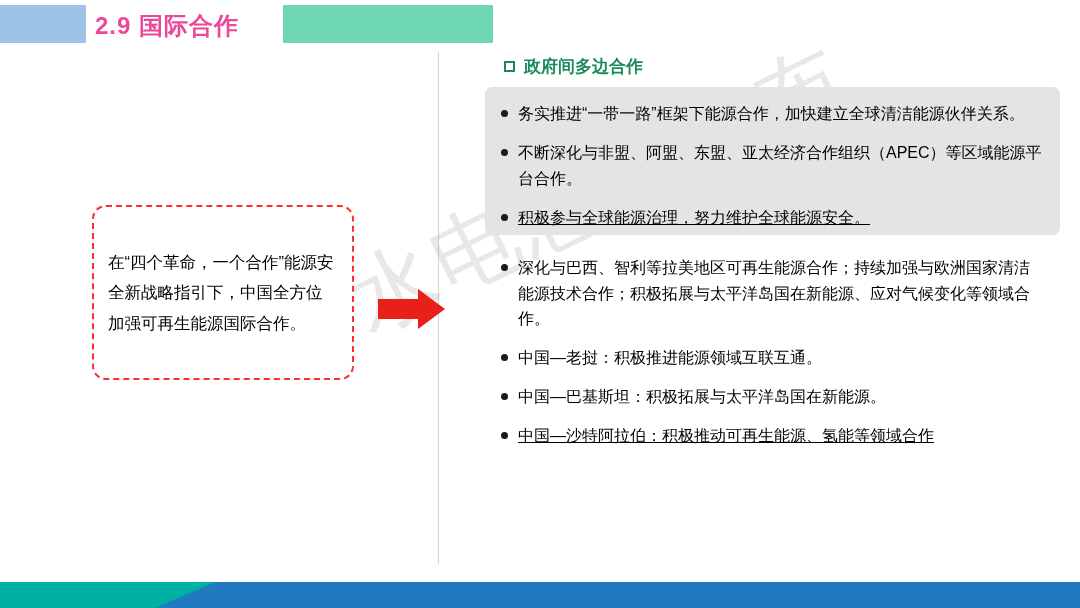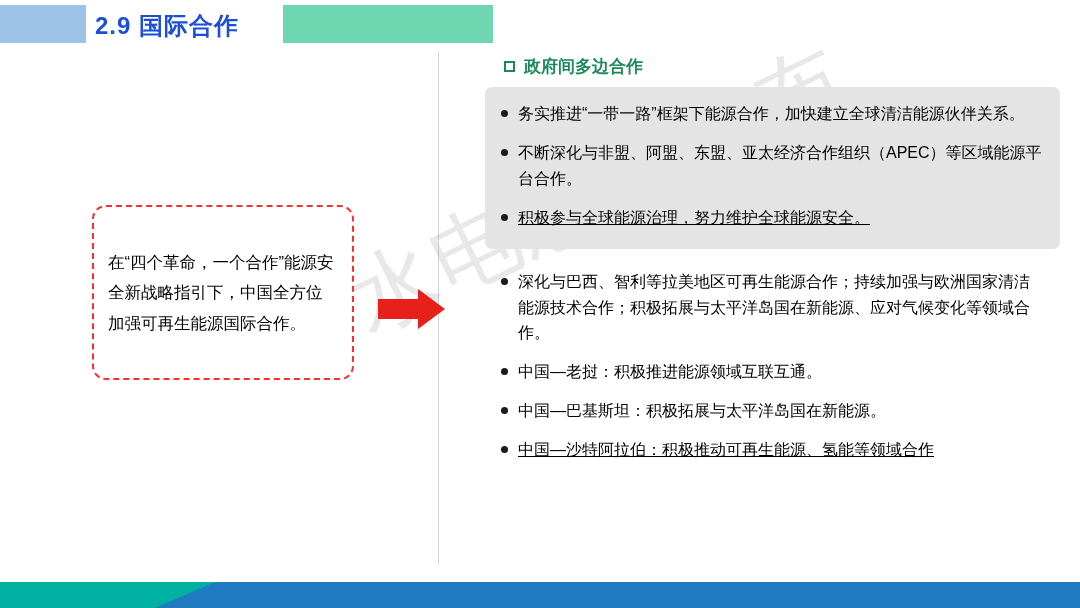--- a/index.html
+++ b/index.html
@@ -38,21 +38,21 @@
     width: 210px;
     height: 38px;
     background: #6fd6b2;
   }
   .header-title {
     position: absolute;
     left: 95px;
     top: 10px;
     font-size: 24px;
     font-weight: bold;
-    color: #1d4ed8;
+    color: #ec4899;
     letter-spacing: 1px;
     white-space: nowrap;
   }
 
   
   .footer-green {
     position: absolute;
     left: 0;
     bottom: 0;
     width: 1080px;
@@ -147,21 +147,21 @@
     display: inline-block;
     width: 11px;
     height: 11px;
     border: 2px solid #1a8a5a;
     box-sizing: border-box;
     flex: 0 0 auto;
   }
   .panel {
     background: #e4e4e4;
     border-radius: 7px;
-    padding: 14px 18px 18px 16px;
+    padding: 14px 18px 4px 16px;
     box-sizing: border-box;
   }
   .panel.plain {
     background: transparent;
     padding: 4px 18px 0 16px;
   }
   .bullet-row {
     display: flex;
     align-items: flex-start;
     margin-bottom: 13px;

